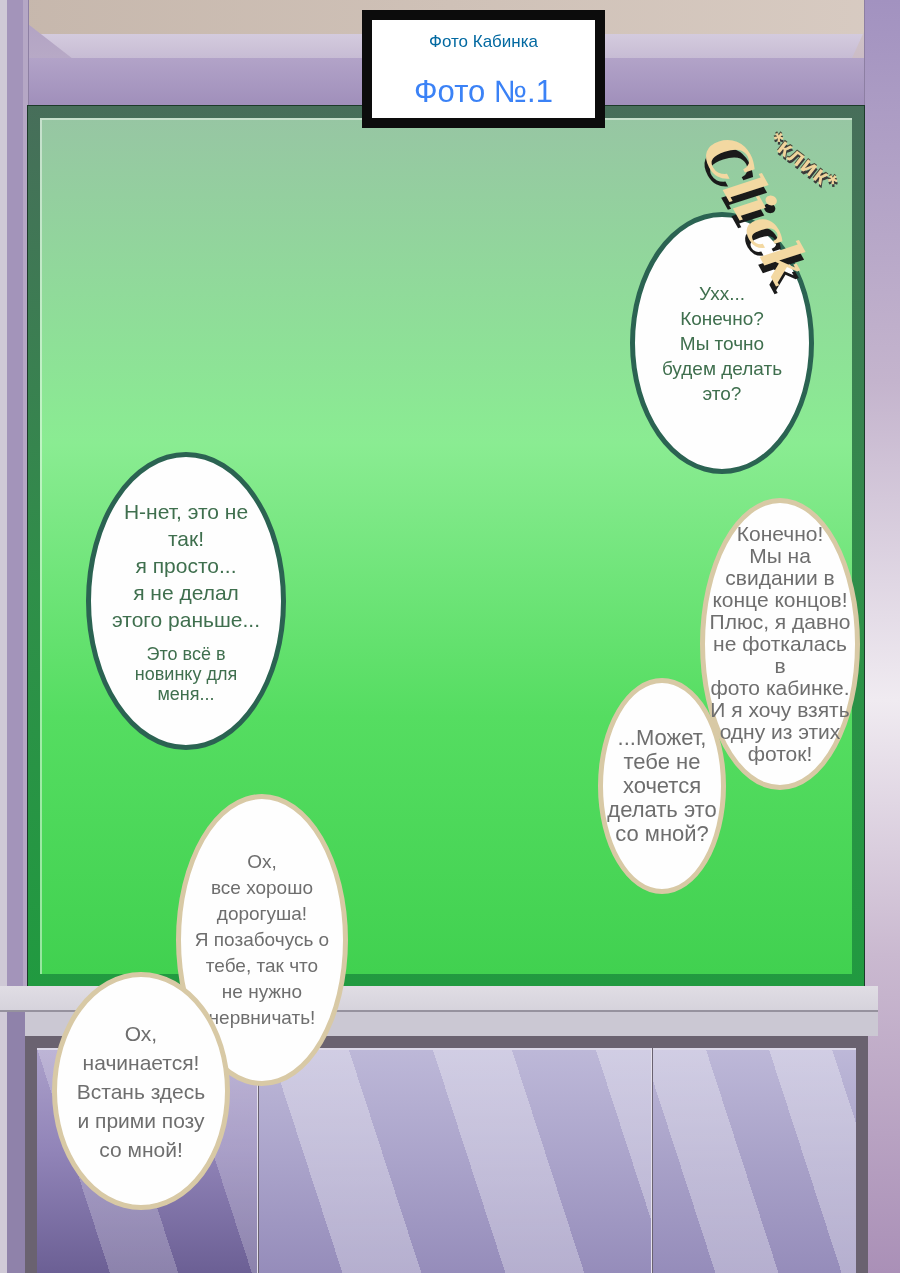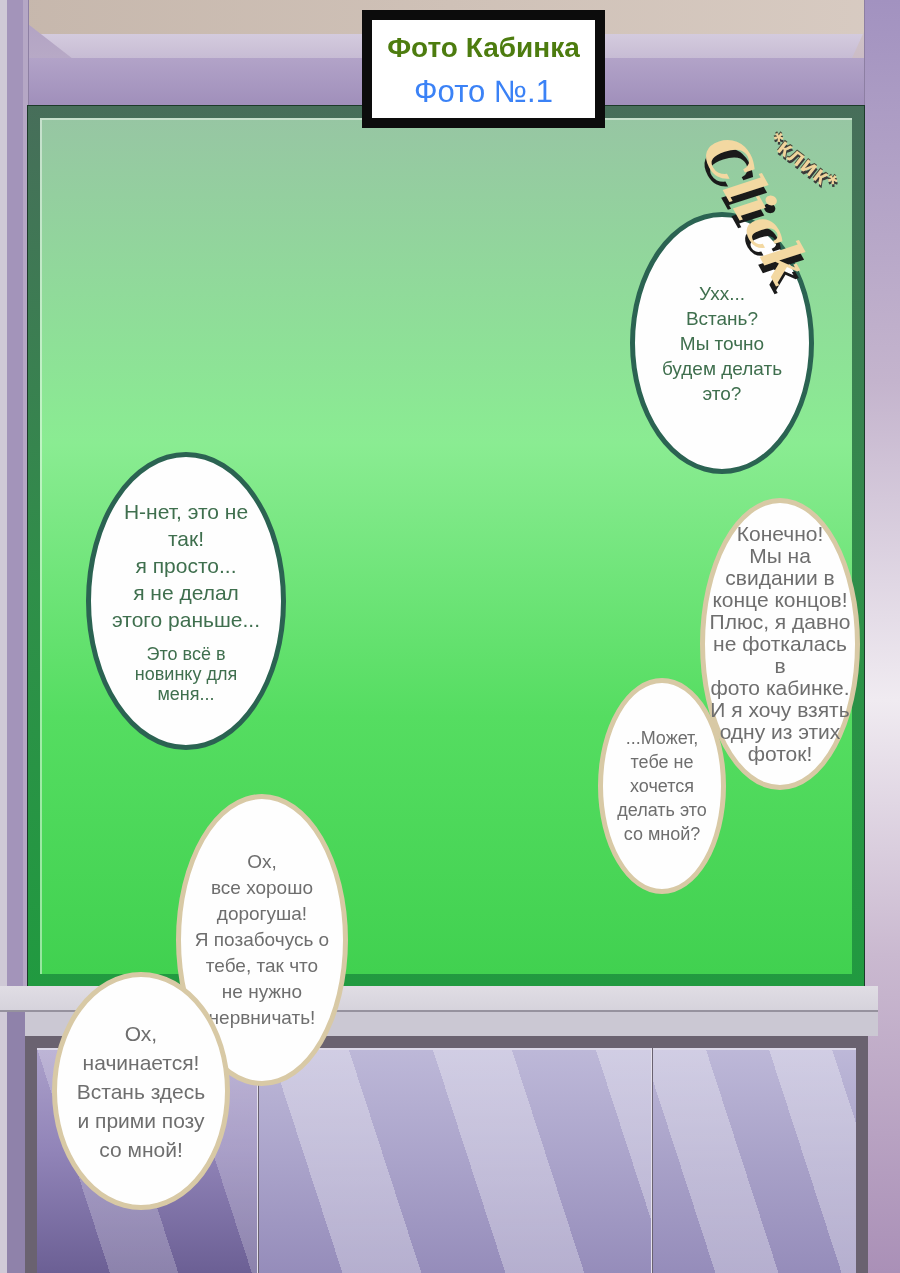--- a/index.html
+++ b/index.html
@@ -56,21 +56,21 @@
     border-right:1px solid #e6e2ee;}
   .panel-right{left:653px;width:203px;
     background:
       repeating-linear-gradient(72deg,rgba(255,255,255,0) 0 60px,rgba(255,255,255,0.30) 60px 120px),
       linear-gradient(180deg,#bdb8d8 0%,#a8a1c8 50%,#958cba 100%);}
   
   .title-box{position:absolute;left:362px;top:10px;width:243px;height:118px;z-index:9;
     background:#ffffff;border:10px solid #0c0c0c;box-sizing:border-box;
     display:flex;flex-direction:column;align-items:center;justify-content:space-between;
     padding:12px 4px 8px 4px;}
-  .title-line1{font-size:28px;color:#4d7c0f;font-weight:bold;}
+  .title-line1{font-size:17px;color:#0369a1;}
   .title-line2{font-size:31px;color:#3b82f6;}
   
   .sfx-click{position:absolute;left:742px;top:126px;z-index:8;
     font-family:"DejaVu Serif",serif;font-style:italic;font-weight:bold;
     font-size:56px;line-height:1;color:#f3d8a1;
     text-shadow:6px 5px 0 #1a1a1a;
     transform:rotate(61deg);transform-origin:0 0;letter-spacing:0px;}
   .sfx-klik{position:absolute;left:780px;top:128px;z-index:8;
     font-weight:bold;font-size:24px;line-height:1;color:#f0d49c;letter-spacing:1px;
     text-shadow:2px 2px 0 #3a3a3a,-1px -1px 0 #4a4a3a;
@@ -85,21 +85,21 @@
   .green-text{color:#3f6f4e;}
   .gray-text{color:#6e6e6e;}
   .b1{left:630px;top:212px;width:184px;height:262px;}
   .b1 .btext{font-size:19px;line-height:25px;}
   .b2{left:86px;top:452px;width:200px;height:298px;gap:11px;}
   .b2 .btext-main{font-size:21px;line-height:27px;}
   .b2 .btext-small{font-size:18px;line-height:20px;}
   .b3{left:700px;top:498px;width:160px;height:292px;}
   .b3 .btext{font-size:21px;line-height:22px;}
   .b4{left:598px;top:678px;width:128px;height:216px;}
-  .b4 .btext{font-size:18px;line-height:24px;}
+  .b4 .btext{font-size:22px;line-height:24px;}
   .b5{left:176px;top:794px;width:172px;height:292px;}
   .b5 .btext{font-size:19px;line-height:26px;}
   .b6{left:52px;top:972px;width:178px;height:238px;}
   .b6 .btext{font-size:21px;line-height:29px;}
 </style>
 </head>
 <body>
 
 <div class="stage">
 
@@ -126,21 +126,21 @@
   <div class="title-box">
     <div class="title-line1">Фото Кабинка</div>
     <div class="title-line2">Фото №.1</div>
   </div>
 
   <div class="sfx-click">Click</div>
   <div class="sfx-klik">*клик*</div>
 
   <div class="bubble green b1">
     <div class="btext green-text">Ухх...
-Встань?
+Конечно?
 Мы точно
 будем делать
 это?</div>
   </div>
 
   <div class="bubble green b2">
     <div class="btext btext-main green-text">Н-нет, это не
 так!
 я просто...
 я не делал

